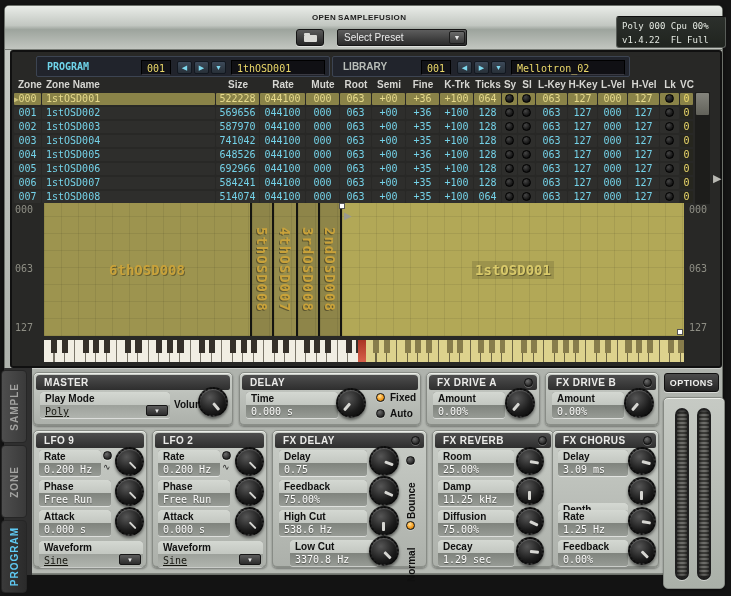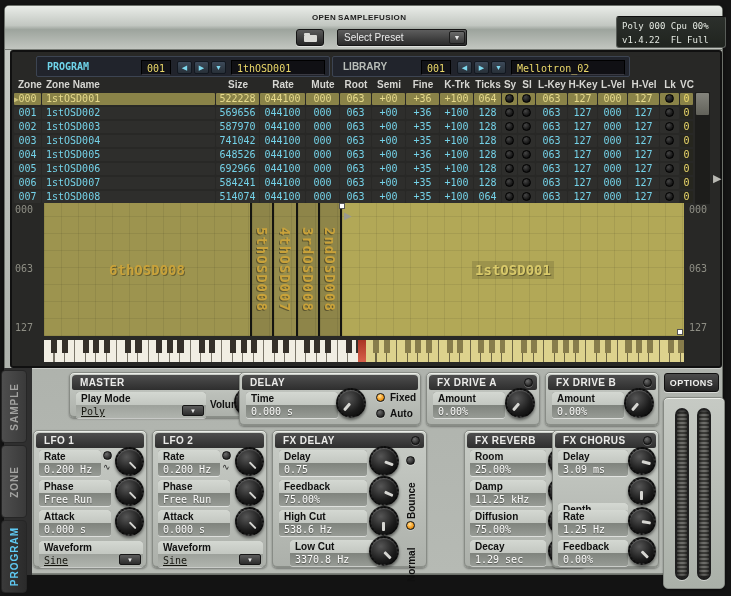--- a/index.html
+++ b/index.html
@@ -417,21 +417,21 @@
 <div class="side-tab" style="top:370px; height:73px;">
   <span>SAMPLE</span>
 </div>
 <div class="side-tab" style="top:445px; height:73px;">
   <span>ZONE</span>
 </div>
 <div class="side-tab active" style="top:520px; height:73px;">
   <span>PROGRAM</span>
 </div>
 
-<div class="panel" style="left:33px; top:372px; width:200px; height:46px;margin-left:36px;">
+<div class="panel" style="left:33px; top:372px; width:200px; height:54px;">
   <div class="phead">MASTER</div>
   <div class="field" style="left:6px; top:19px; width:130px;">
     <div class="flabel">Play Mode</div>
     <div class="fvalue dark-text">Poly</div>
     <div class="dd-btn">▼</div>
   </div>
   <div class="black-label" style="left:140px; top:26px;">Volume</div>
   <div class="knob" style="left:164px; top:14px; width:30px; height:30px; --rot:140deg;">
       <div class="ptr"></div>
     </div>
@@ -476,21 +476,21 @@
     </div>
 </div>
 
 <div class="options-btn">OPTIONS</div>
 <div class="meters">
   <div class="meter" style="left:11px;"></div>
   <div class="meter" style="left:33px;"></div>
 </div>
 
 <div class="panel" style="left:33px; top:430px; width:114px; height:138px;">
-  <div class="phead">LFO 1</div>
+  <div class="phead">LFO 9</div>
   <div class="field" style="left:5px; top:19px; width:62px;">
     <div class="flabel">Rate</div>
     <div class="fvalue">0.200 Hz</div>
   </div>
   <div class="led" style="left:69px; top:20px;"></div>
   <div class="lfo-glyph" style="left:69px; top:31px;">∿</div>
   <div class="knob" style="left:81px; top:16px; width:29px; height:29px; --rot:135deg;">
       <div class="ptr"></div>
     </div>
   <div class="field" style="left:5px; top:49px; width:72px;">
@@ -576,21 +576,21 @@
   </div>
   <div class="knob" style="left:96px; top:105px; width:30px; height:30px; --rot:135deg;">
       <div class="ptr"></div>
     </div>
   <div class="led" style="left:133px; top:25px;"></div>
   <div class="vert-label" style="left:133px; top:40px; height:48px;">Bounce</div>
   <div class="led on" style="left:133px; top:90px;"></div>
   <div class="vert-label" style="left:133px; top:103px; height:48px;">Normal</div>
 </div>
 
-<div class="panel" style="left:432px; top:430px; width:122px; height:138px;margin-left:32px;">
+<div class="panel" style="left:432px; top:430px; width:122px; height:138px;">
   <div class="phead">FX REVERB</div>
   <div class="led" style="right:6px; top:5px;"></div>
   <div class="field" style="left:5px; top:19px; width:76px;">
     <div class="flabel">Room</div>
     <div class="fvalue">25.00%</div>
   </div>
   <div class="knob" style="left:83px; top:16px; width:28px; height:28px; --rot:100deg;">
       <div class="ptr"></div>
     </div>
   <div class="field" style="left:5px; top:49px; width:76px;">

